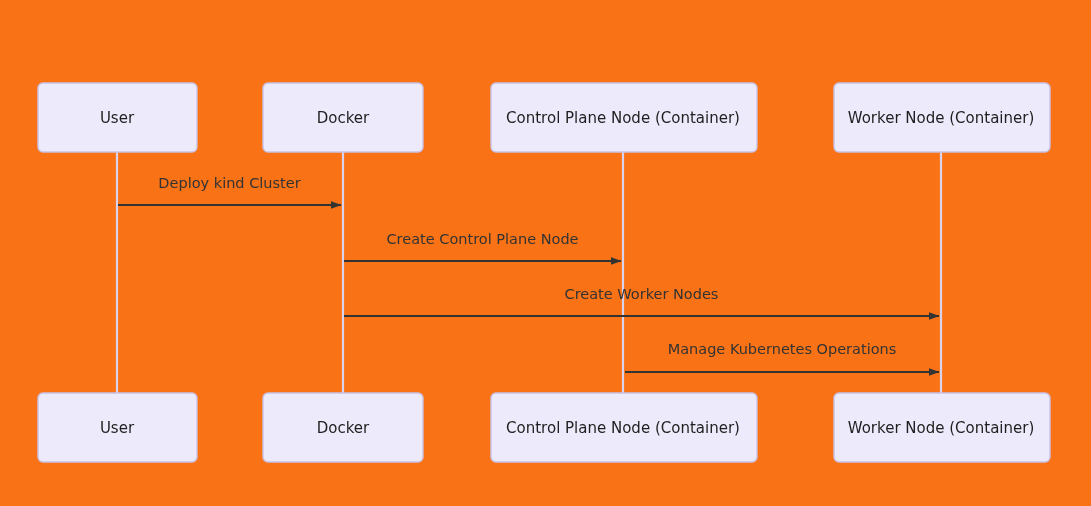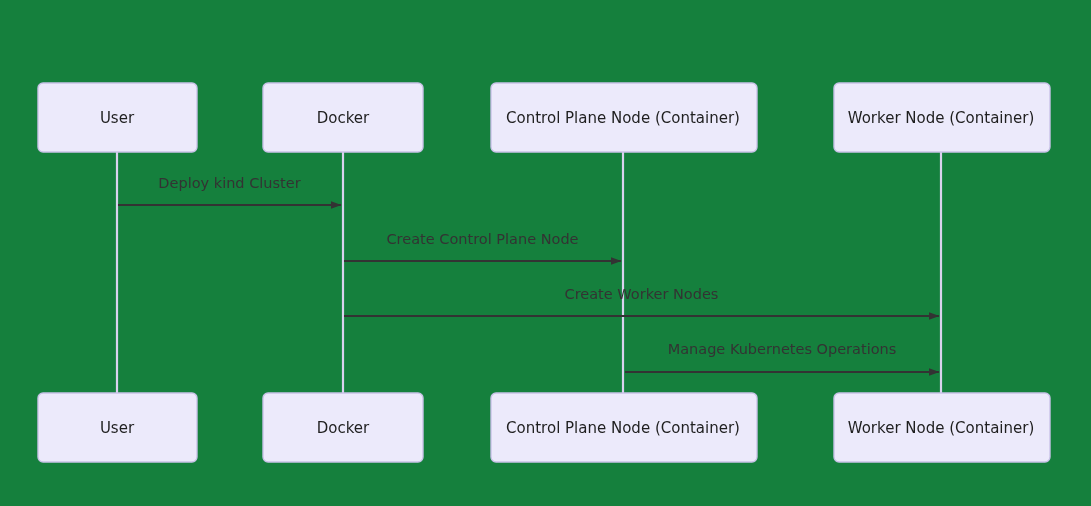--- a/index.html
+++ b/index.html
@@ -10,21 +10,21 @@
   body {
     width: 1091px;
     height: 506px;
     font-family: "DejaVu Sans", sans-serif;
     overflow: hidden;
   }
   #diagram-root {
     position: relative;
     width: 1091px;
     height: 506px;
-    background: #15803d;
+    background: #f97316;
   }
   svg.seq-canvas {
     position: absolute;
     top: 0;
     left: 0;
     width: 1091px;
     height: 506px;
     display: block;
   }
   .actor-box {

